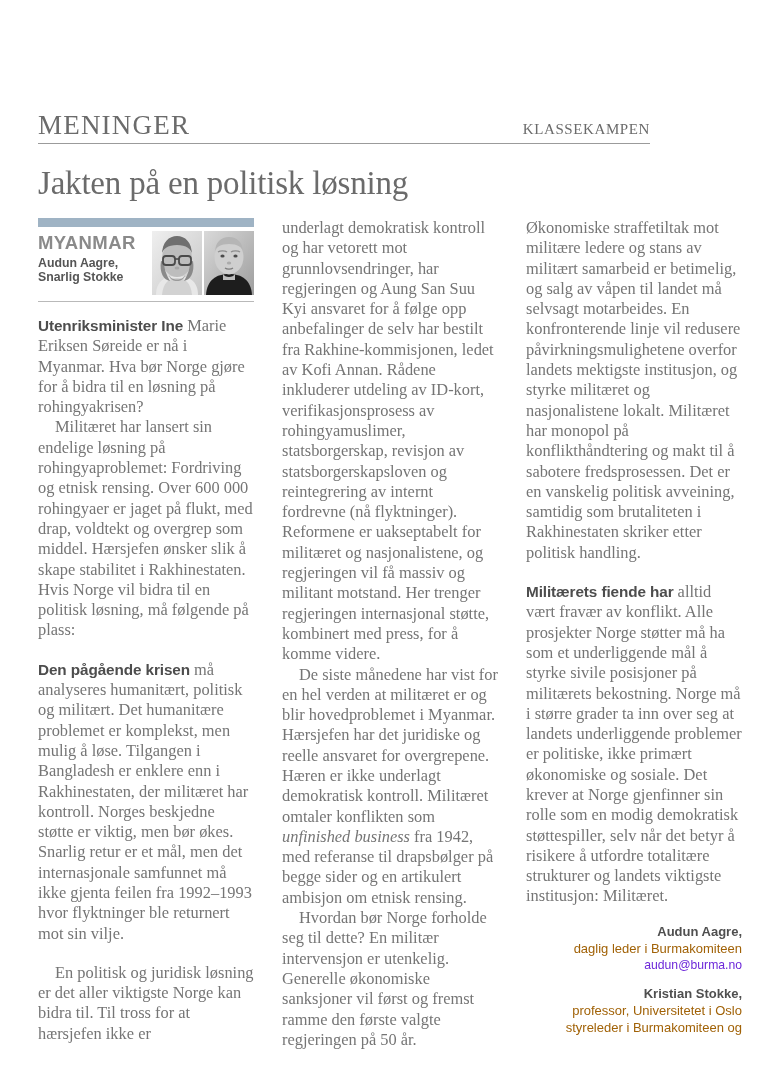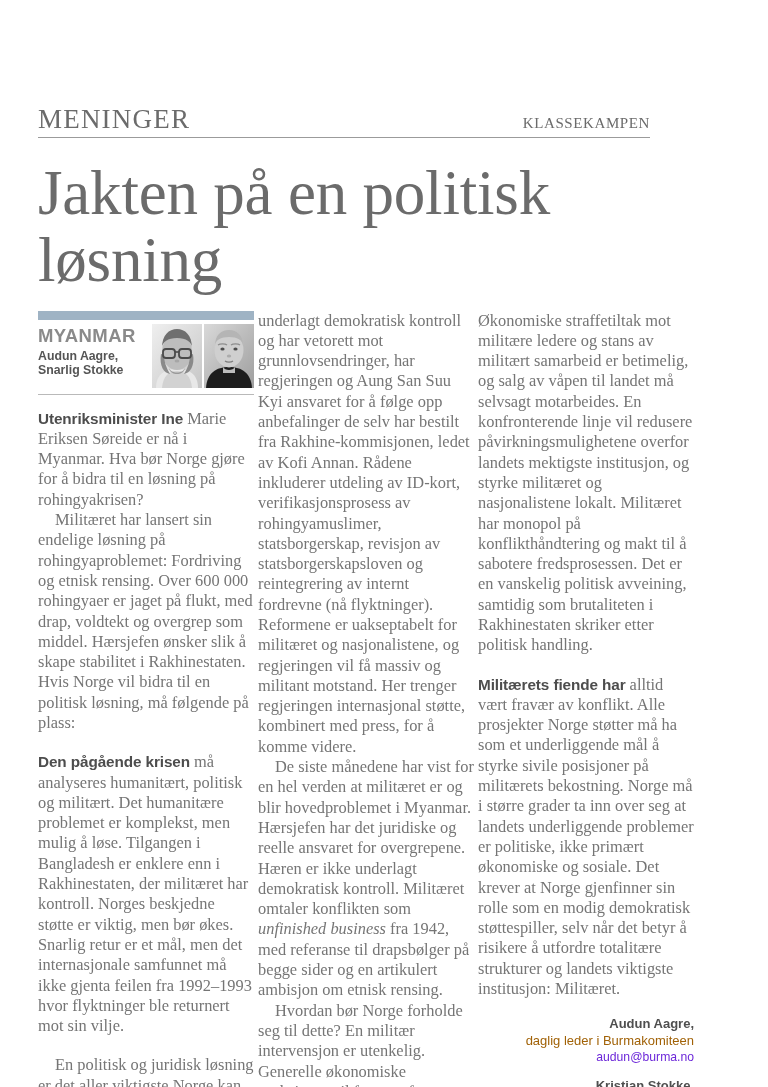--- a/index.html
+++ b/index.html
@@ -14,21 +14,21 @@
     font-family: "Liberation Serif", serif;
     color: #6e6e6e;
     -webkit-font-smoothing: antialiased;
   }
 
   .page {
     position: relative;
     width: 688px;
     height: 1087px;
     box-sizing: border-box;
-    padding: 8px 38px;
+    padding: 14px 38px;
   }
 
   
   .masthead {
     position: relative;
     display: flex;
     align-items: baseline;
     justify-content: space-between;
     padding-top: 98px;
     border-bottom: 1.5px solid #9b9b9b;
@@ -47,31 +47,31 @@
     letter-spacing: 0.6px;
     color: #6b6b6b;
     line-height: 1;
     padding-bottom: 1px;
   }
 
   
   .headline {
     font-family: "Liberation Serif", serif;
     font-weight: 400;
-    font-size: 63px;
+    font-size: 33px;
     line-height: 1.06;
     color: #6b6b6b;
     margin: 22px 0 4px 0;
     letter-spacing: -0.2px;
   }
 
   
   .columns {
     display: flex;
-    gap: 4px;
+    gap: 28px;
     margin-top: 17px;
   }
   .col {
     width: 216px;
     flex: 0 0 216px;
   }
   .col p {
     margin: 0;
     font-family: "Liberation Serif", serif;
     font-size: 16.4px;

